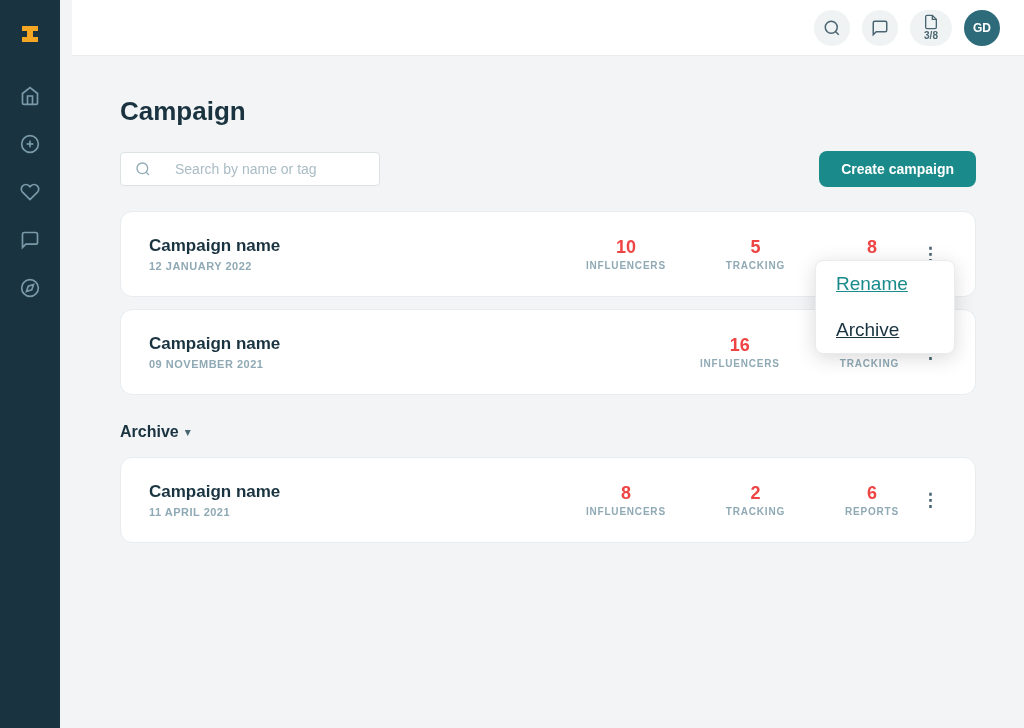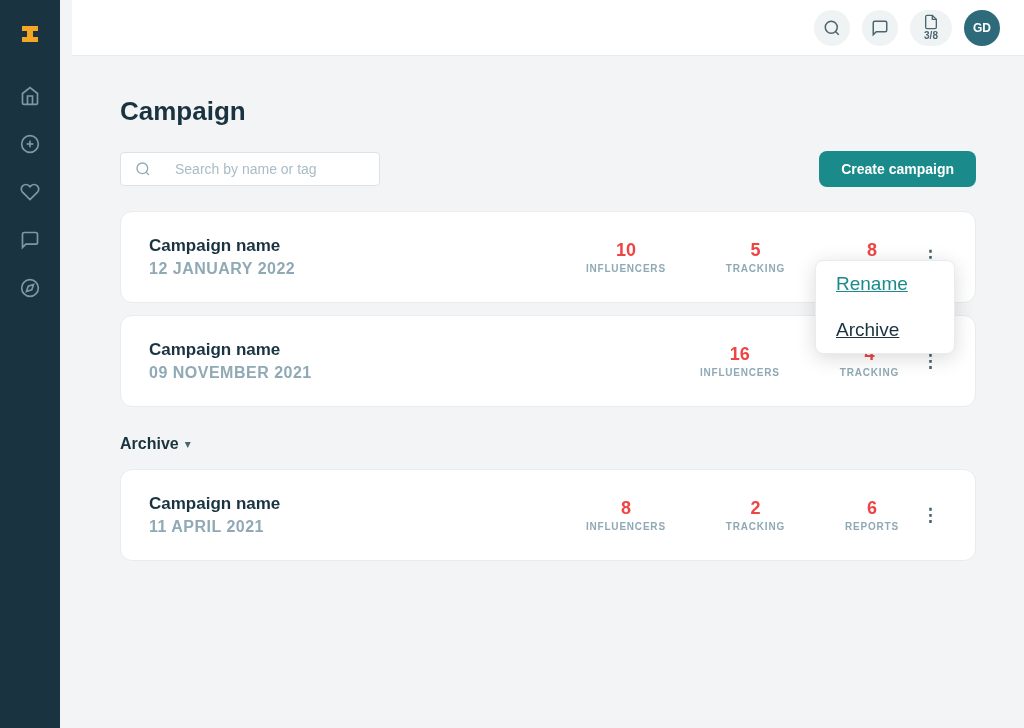--- a/index.html
+++ b/index.html
@@ -164,21 +164,21 @@
       border: 1.5px solid #e8ecee;
     }
     .campaign-info { flex: 1; }
     .campaign-name {
       font-size: 17px;
       font-weight: 700;
       color: #1a3340;
       margin-bottom: 4px;
     }
     .campaign-date {
-      font-size: 16px;
+      font-size: 11px;
       font-weight: 600;
       color: #8fa9b5;
       letter-spacing: 0.5px;
     }
     .campaign-stats {
       display: flex;
       gap: 60px;
       align-items: center;
     }
     .stat-item {

